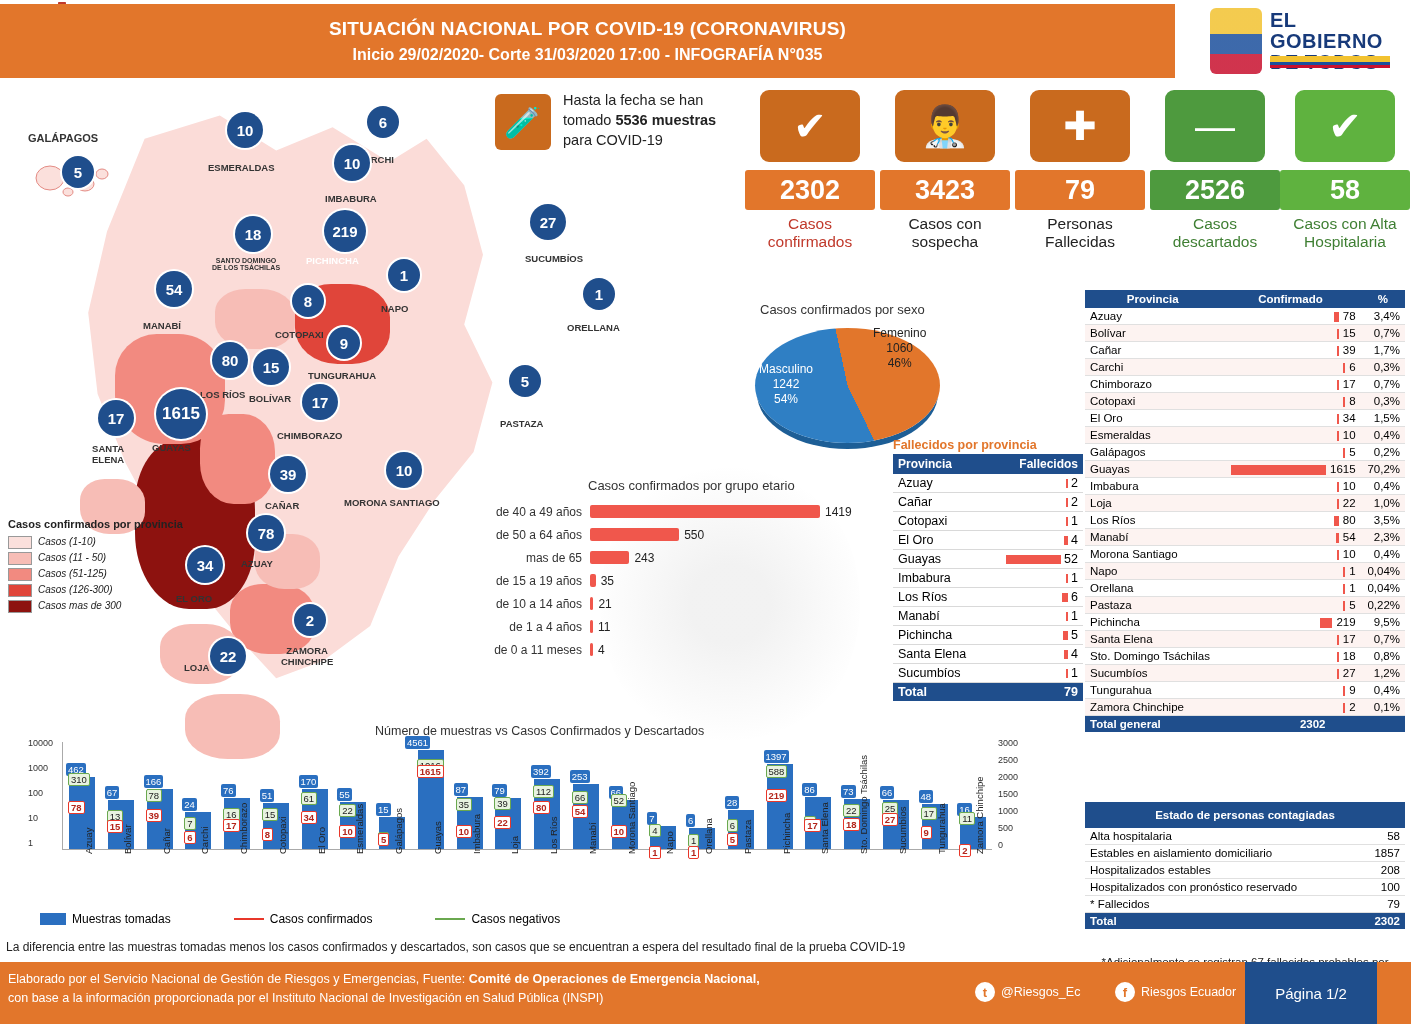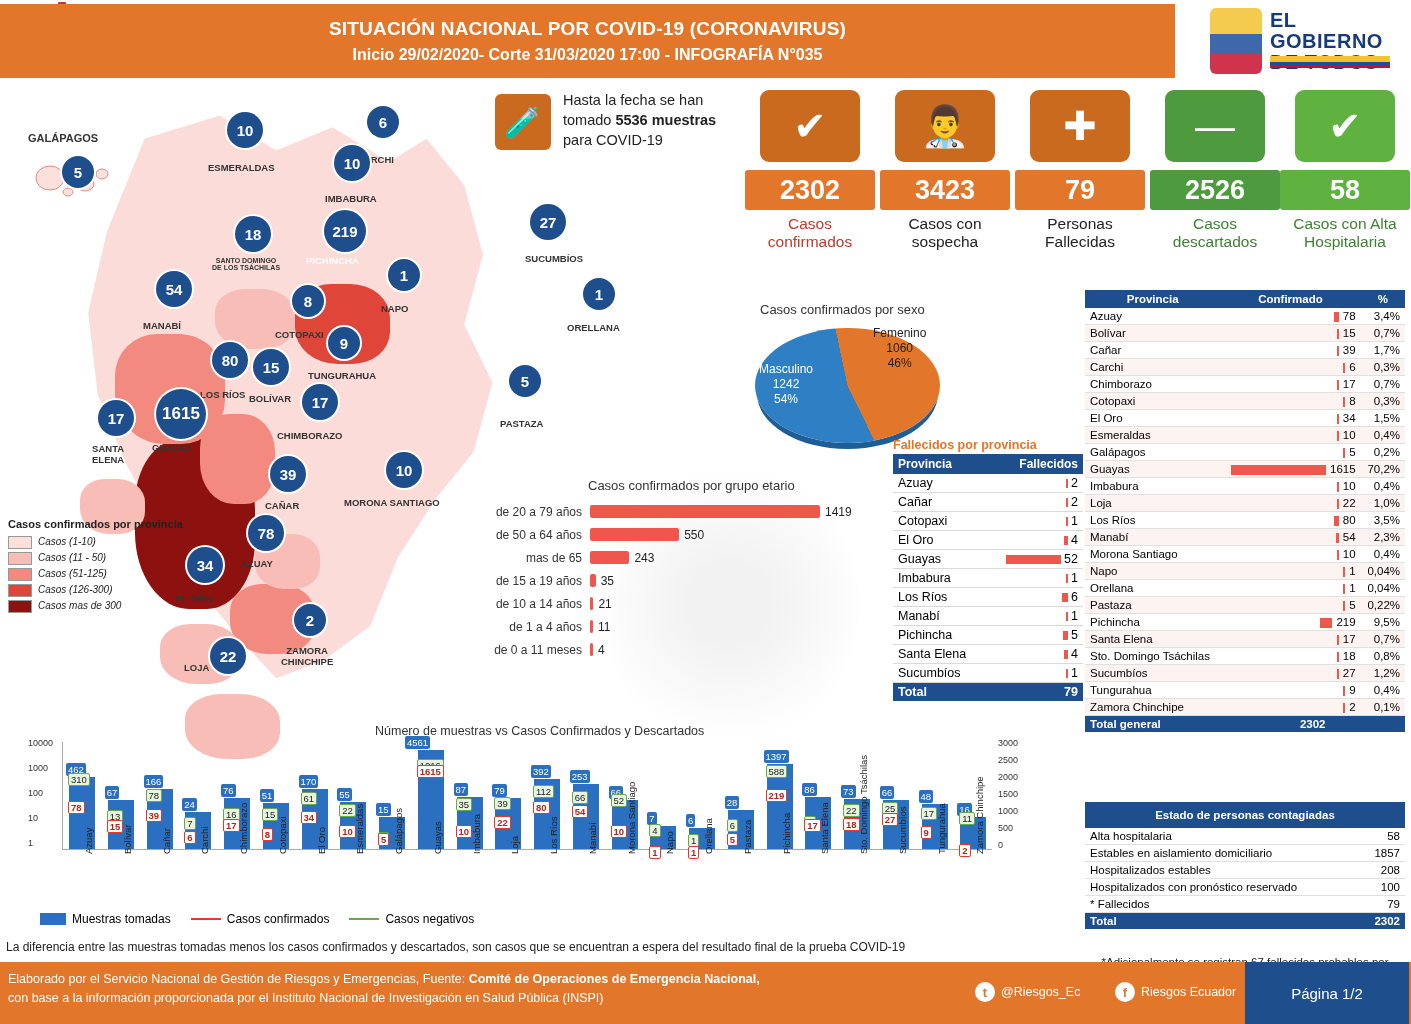--- a/index.html
+++ b/index.html
@@ -126,33 +126,33 @@
       border-left:1px solid #aaa; border-bottom:1px solid #aaa;}
   .bc-bar{ position:absolute; bottom:0; width:26px; background:#2a6fc0;}
   .bc-val{ position:absolute; left:-2px; color:#fff; background:#2a6fc0; font-size:9.5px;
       padding:1px 2px; border-radius:2px; white-space:nowrap;}
   .bc-xlab{ position:absolute; top:112px; font-size:9.5px; color:#222;
       transform-origin:left top; transform:rotate(-90deg); white-space:nowrap;}
   .nbadge{ position:absolute; background:#e8f3e0; border:1px solid #6aa84f; color:#222;
       font-size:9.5px; padding:0 2px; border-radius:2px;}
   .cbadge{ position:absolute; background:#ffffff; border:1.5px solid #e8372a; color:#b3251b;
       font-size:9.5px; padding:0 2px; border-radius:2px; font-weight:bold;}
-  #bc-legend{ position:absolute; left:40px; top:190px; font-size:12px; display:flex; gap:20px; align-items:center;}
+  #bc-legend{ position:absolute; left:40px; top:190px; font-size:12px; display:flex; gap:63px; align-items:center;}
   #bc-legend .it{ display:flex; align-items:center; gap:6px;}
   #bc-note{ position:absolute; left:6px; top:218px; font-size:12px; color:#222;}
 
   
   #footer{ position:absolute; left:0; top:962px; width:1411px; height:62px; background:#e2762b; color:#fff;}
   #footer-text{ position:absolute; left:8px; top:8px; width:900px; font-size:12.5px; line-height:19px;}
   #footer-text b{ font-weight:bold;}
   #tw{ position:absolute; left:975px; top:20px; display:flex; align-items:center; gap:6px; font-size:12.5px;}
   #fb{ position:absolute; left:1115px; top:20px; display:flex; align-items:center; gap:6px; font-size:12.5px;}
   .circ{ width:20px; height:20px; border-radius:50%; background:#fff; color:#e2762b;
      display:flex; align-items:center; justify-content:center; font-size:13px; font-weight:bold;}
-  #page-num{ position:absolute; left:1245px; top:0px; width:164px; height:62px; background:#1f4e8c;
+  #page-num{ position:absolute; left:1245px; top:0px; width:132px; height:62px; background:#1f4e8c;
      color:#fff; display:flex; align-items:center; justify-content:center; font-size:15px;}
   .wm{ position:absolute; left:600px; top:370px; width:260px; height:300px; opacity:.07;
      border-radius:50%; background:radial-gradient(circle,#444 20%,transparent 70%);}
 </style>
 </head>
 <body>
 
 <div id="header-bar">
   <svg class="virus" style="left:14px;top:2px" width="120" height="76">
     <g fill="#c0392b">
@@ -341,21 +341,21 @@
   <div class="pie-lab" style="left:128px;top:6px;color:#222;">
     <div>Femenino</div>
     <div>1060</div>
     <div>46%</div>
   </div>
 </div>
 
 <div id="age-title">Casos confirmados por grupo etario</div>
 <div id="age-chart">
     <div class="age-row">
-      <span class="age-lab">de 20 a 79 años</span>
+      <span class="age-lab">de 40 a 49 años</span>
       <span class="age-bar" style="width:230px"></span>
       <span class="age-val">1419</span>
     </div>
     <div class="age-row">
       <span class="age-lab">de 50 a 64 años</span>
       <span class="age-bar" style="width:89.14728682170544px"></span>
       <span class="age-val">550</span>
     </div>
     <div class="age-row">
       <span class="age-lab">mas de 65</span>

